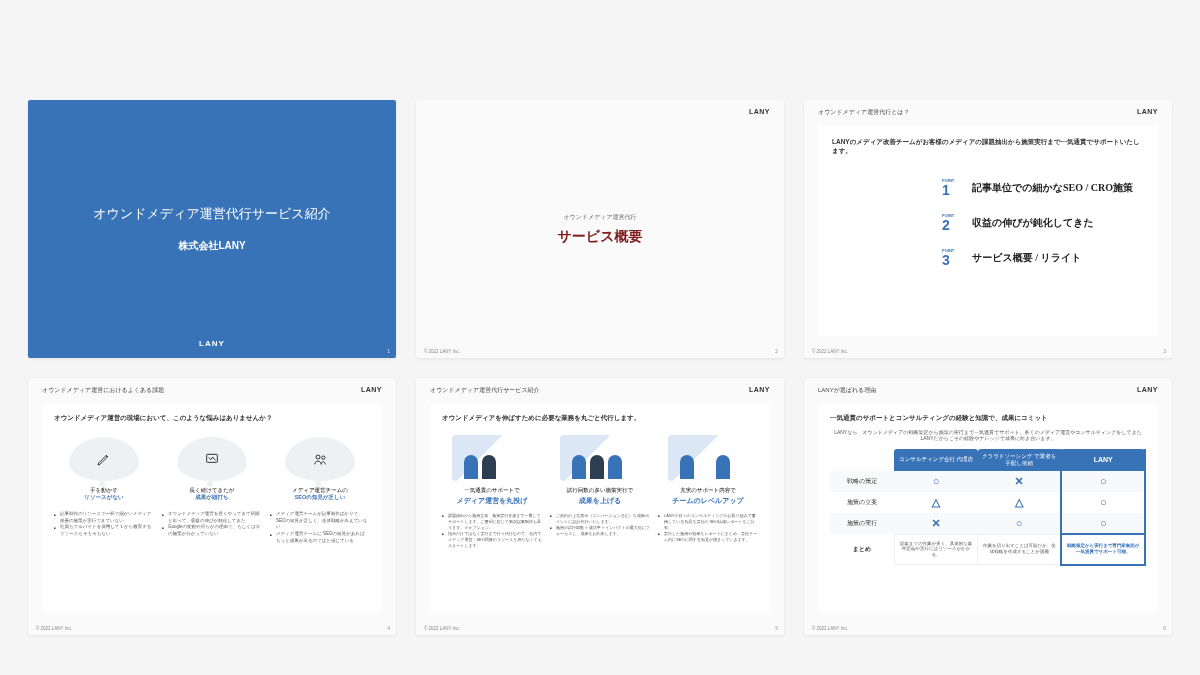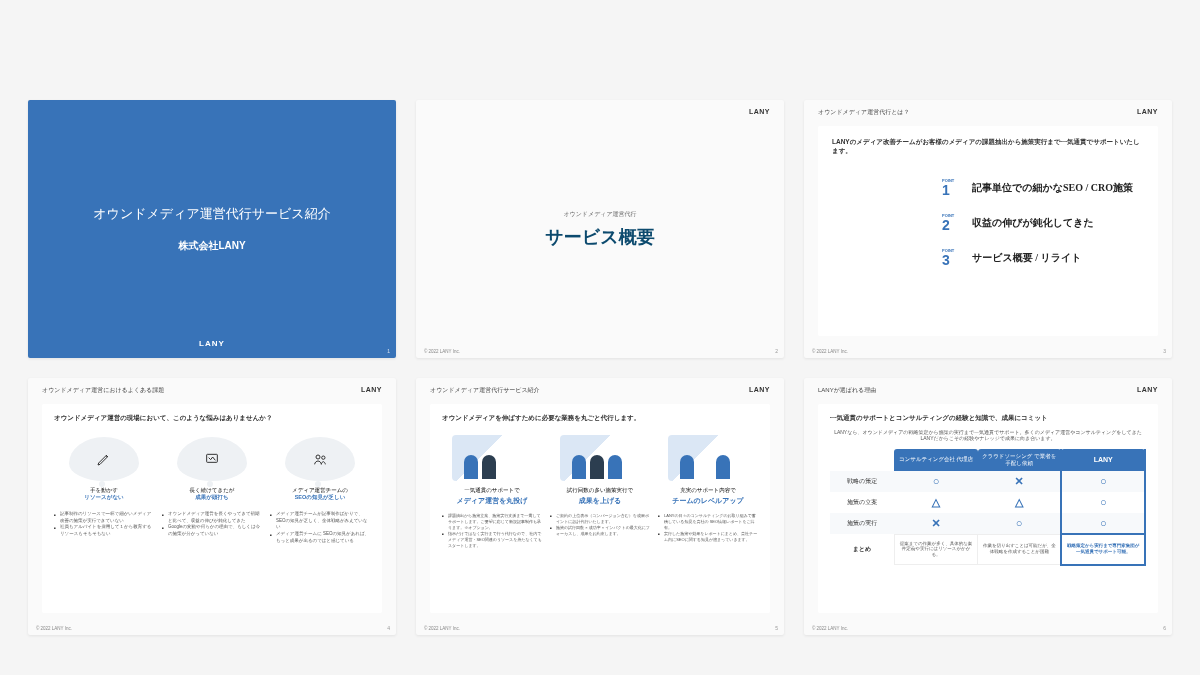--- a/index.html
+++ b/index.html
@@ -66,21 +66,21 @@
   .slide2, .slide3, .slide4, .slide5, .slide6 {
     background: #fafafa;
   }
   .slide2 .center {
     position: absolute;
     top: 50%; left: 50%;
     transform: translate(-50%, -50%);
     text-align: center;
   }
   .slide2 .pre { font-size: 6px; color: #666; margin-bottom: 6px; }
-  .slide2 .main { font-size: 18px; font-weight: 600; color: #0c4a6e; }
+  .slide2 .main { font-size: 14px; font-weight: 600; color: #7f1d1d; }
   .slide-logo-tr {
     position: absolute;
     top: 8px;
     right: 14px;
     font-size: 7px;
     font-weight: 700;
     letter-spacing: 0.5px;
     color: #333;
   }
   .slide .pagenum-dark {

